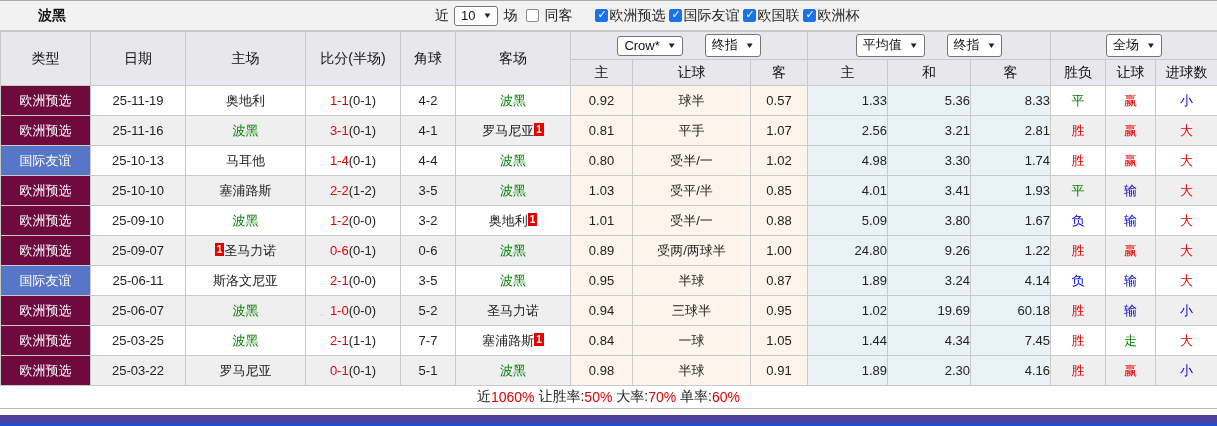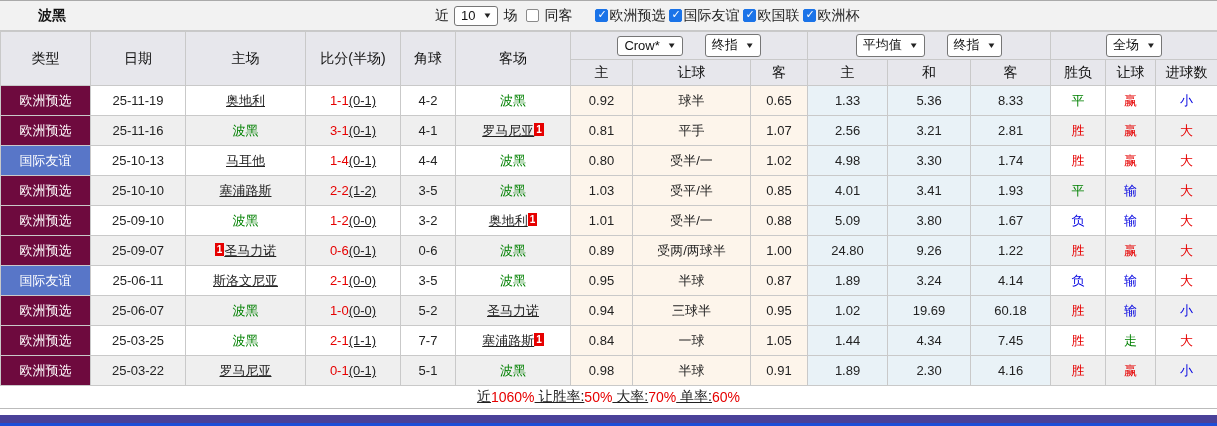--- a/index.html
+++ b/index.html
@@ -27,25 +27,25 @@
   th,td{border:1px solid #c9c9c9;text-align:center;white-space:nowrap;overflow:hidden;padding:0;}
   thead th{background:#e7e7ec;font-weight:normal;color:#111;font-size:14px;}
   tr.hrow1 th{height:27px;}
   tr.hrow2 th{height:25px;}
   tbody tr{height:30px;background:#fff;}
   tbody tr.alt{background:#efefef;}
   td.type{color:#fff;font-size:13px;}
   td.type.maroon{background:#6e0a3e;}
   td.type.blue{background:#5876c8;}
   td.cream{background:#fdf5eb;margin-left:24px;}
-  td.euro{background:#e9f2f7;}
+  td.euro{background:#e9f2f7;text-align:right;}
   .c-red{color:#e60000;}
   .c-green{color:#008000;}
   .c-blue{color:#0000e0;}
-  .c-dark{color:#222;text-decoration:underline;}
+  .c-dark{color:#222;}
   .c-team-green{color:#008000;}
   .badge{display:inline-block;background:#e60000;color:#fff;font-size:10px;line-height:13px;
     padding:0 2px;vertical-align:2px;font-weight:bold;}
   .selcell{display:flex;justify-content:center;gap:22px;align-items:center;}
   
   .footer{height:22px;display:flex;align-items:center;justify-content:center;
     border-bottom:1px solid #bbb;font-size:14px;background:#fff;}
   .gap{height:6px;background:#fff;}
   .purplebar{height:8px;background:#4a4199;}
 </style>
@@ -160,21 +160,21 @@
     <tbody>
         <tr>
           <td class="type maroon">欧洲预选</td>
           <td>25-11-19</td>
           <td><span class="c-dark">奥地利</span></td>
           <td><span class="c-red">1-1</span><span class="c-dark">(0-1)</span></td>
           <td>4-2</td>
           <td><span class="c-team-green">波黑</span></td>
           <td class="cream">0.92</td>
           <td class="cream">球半</td>
-          <td class="cream">0.65</td>
+          <td class="cream">0.57</td>
           <td class="euro">1.33</td>
           <td class="euro">5.36</td>
           <td class="euro">8.33</td>
           <td class="c-green">平</td>
           <td class="c-red">赢</td>
           <td class="c-blue">小</td>
         </tr>
         <tr class="alt">
           <td class="type maroon">欧洲预选</td>
           <td>25-11-16</td>

